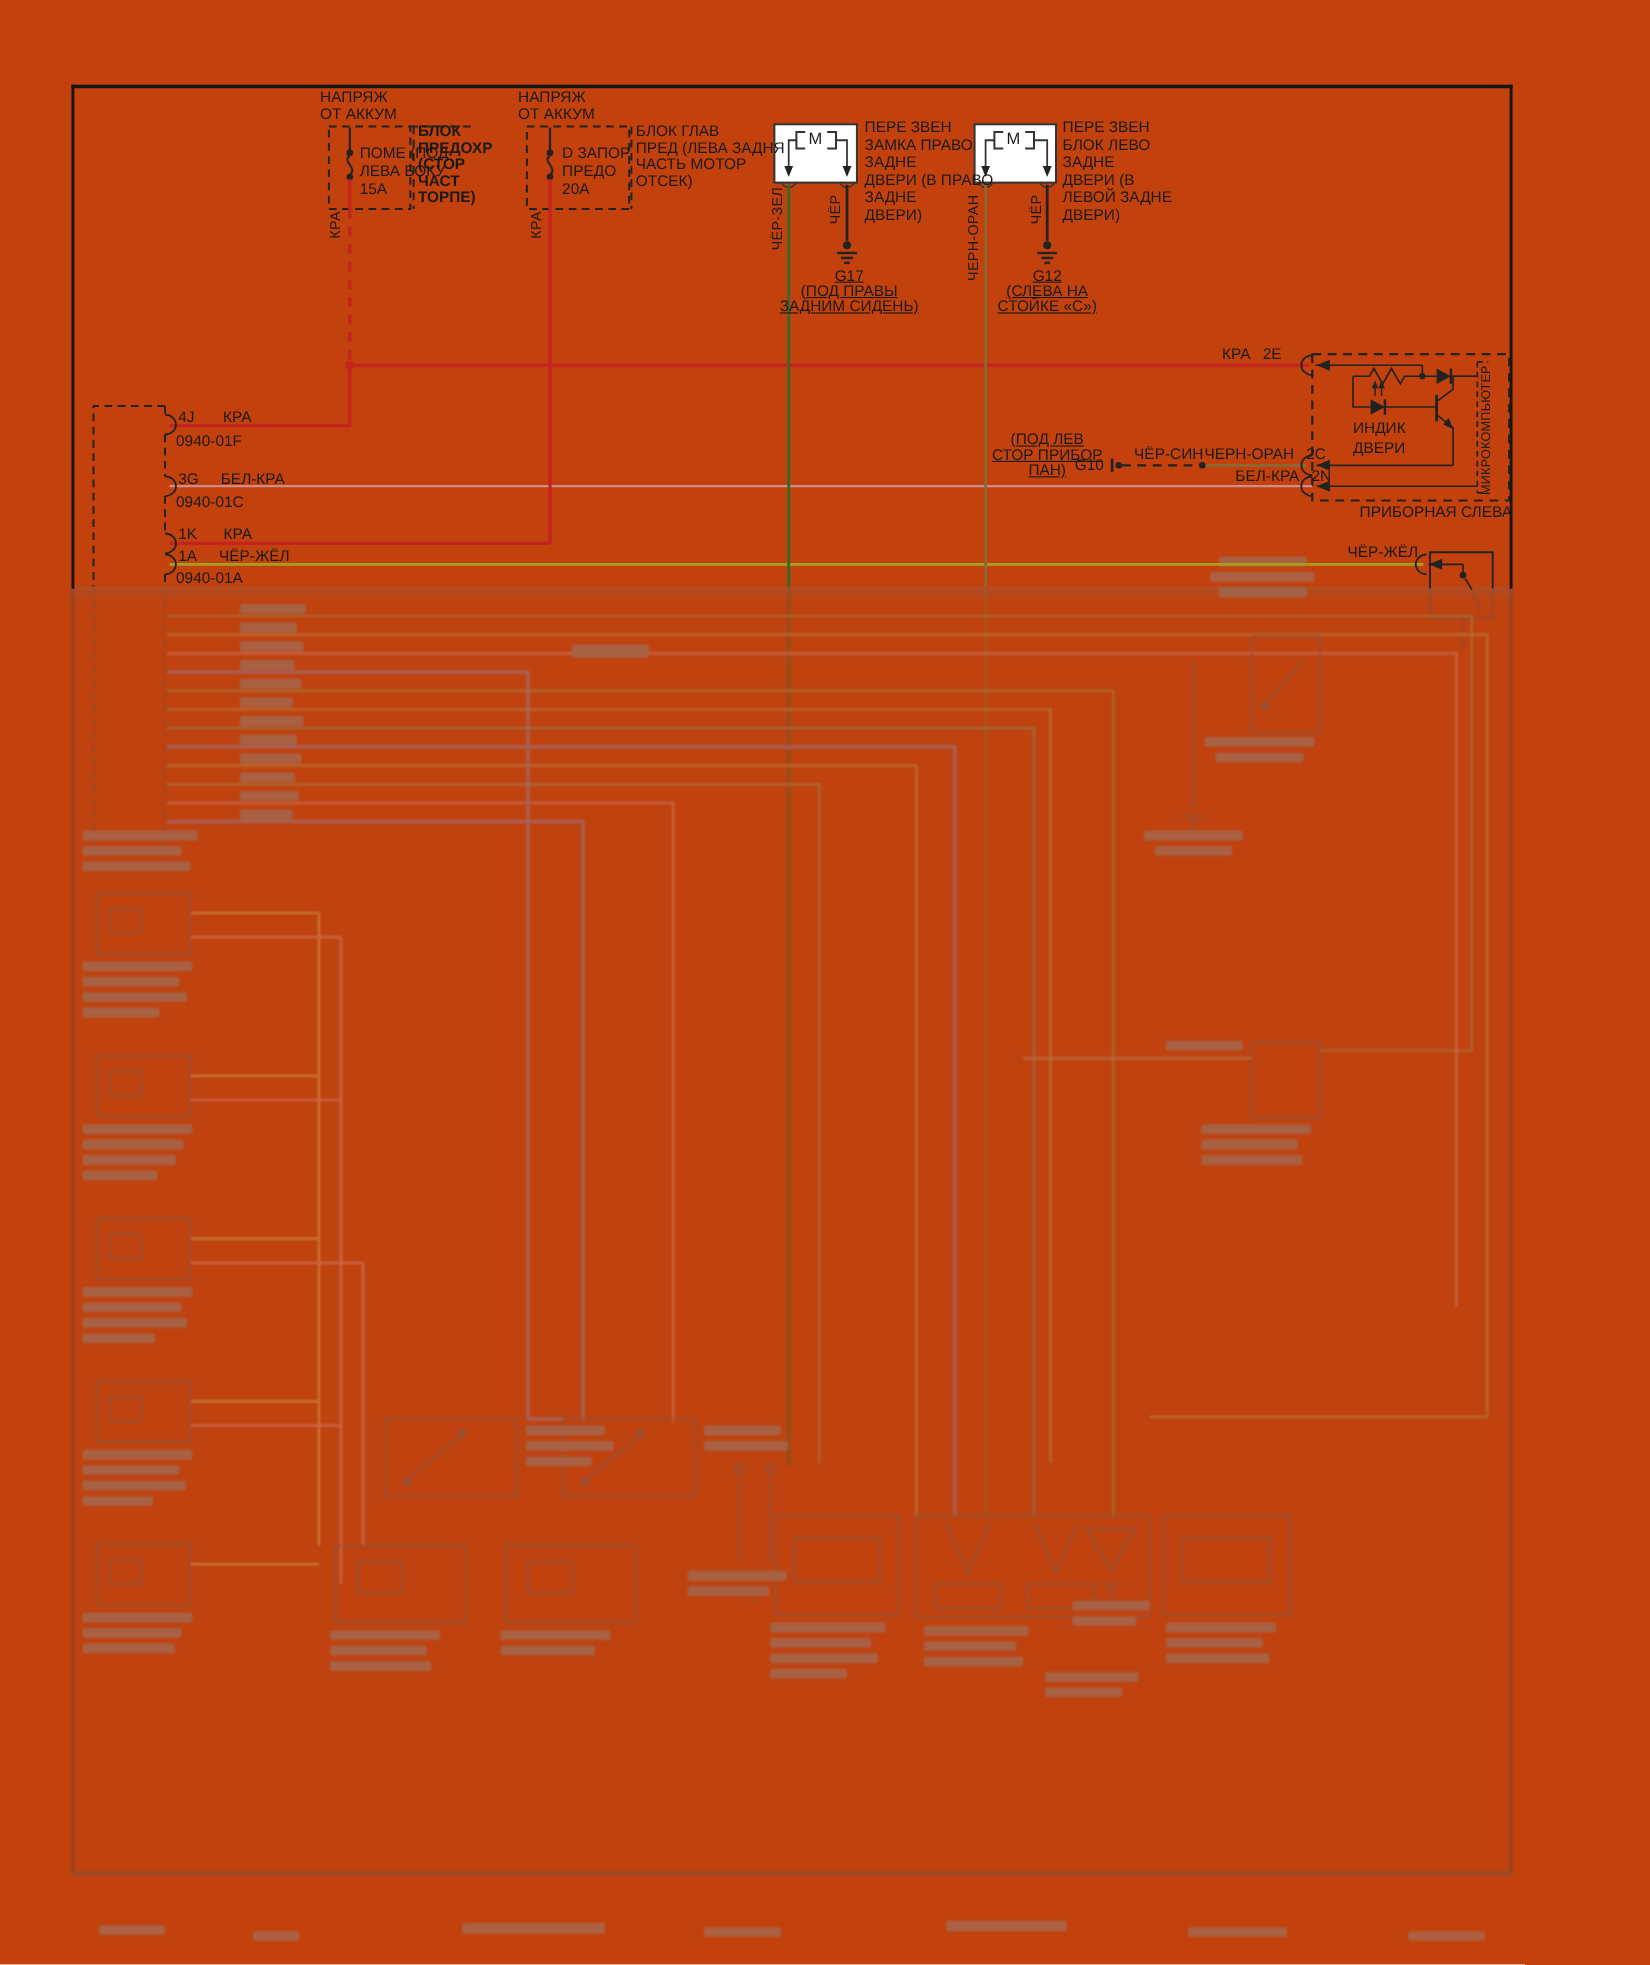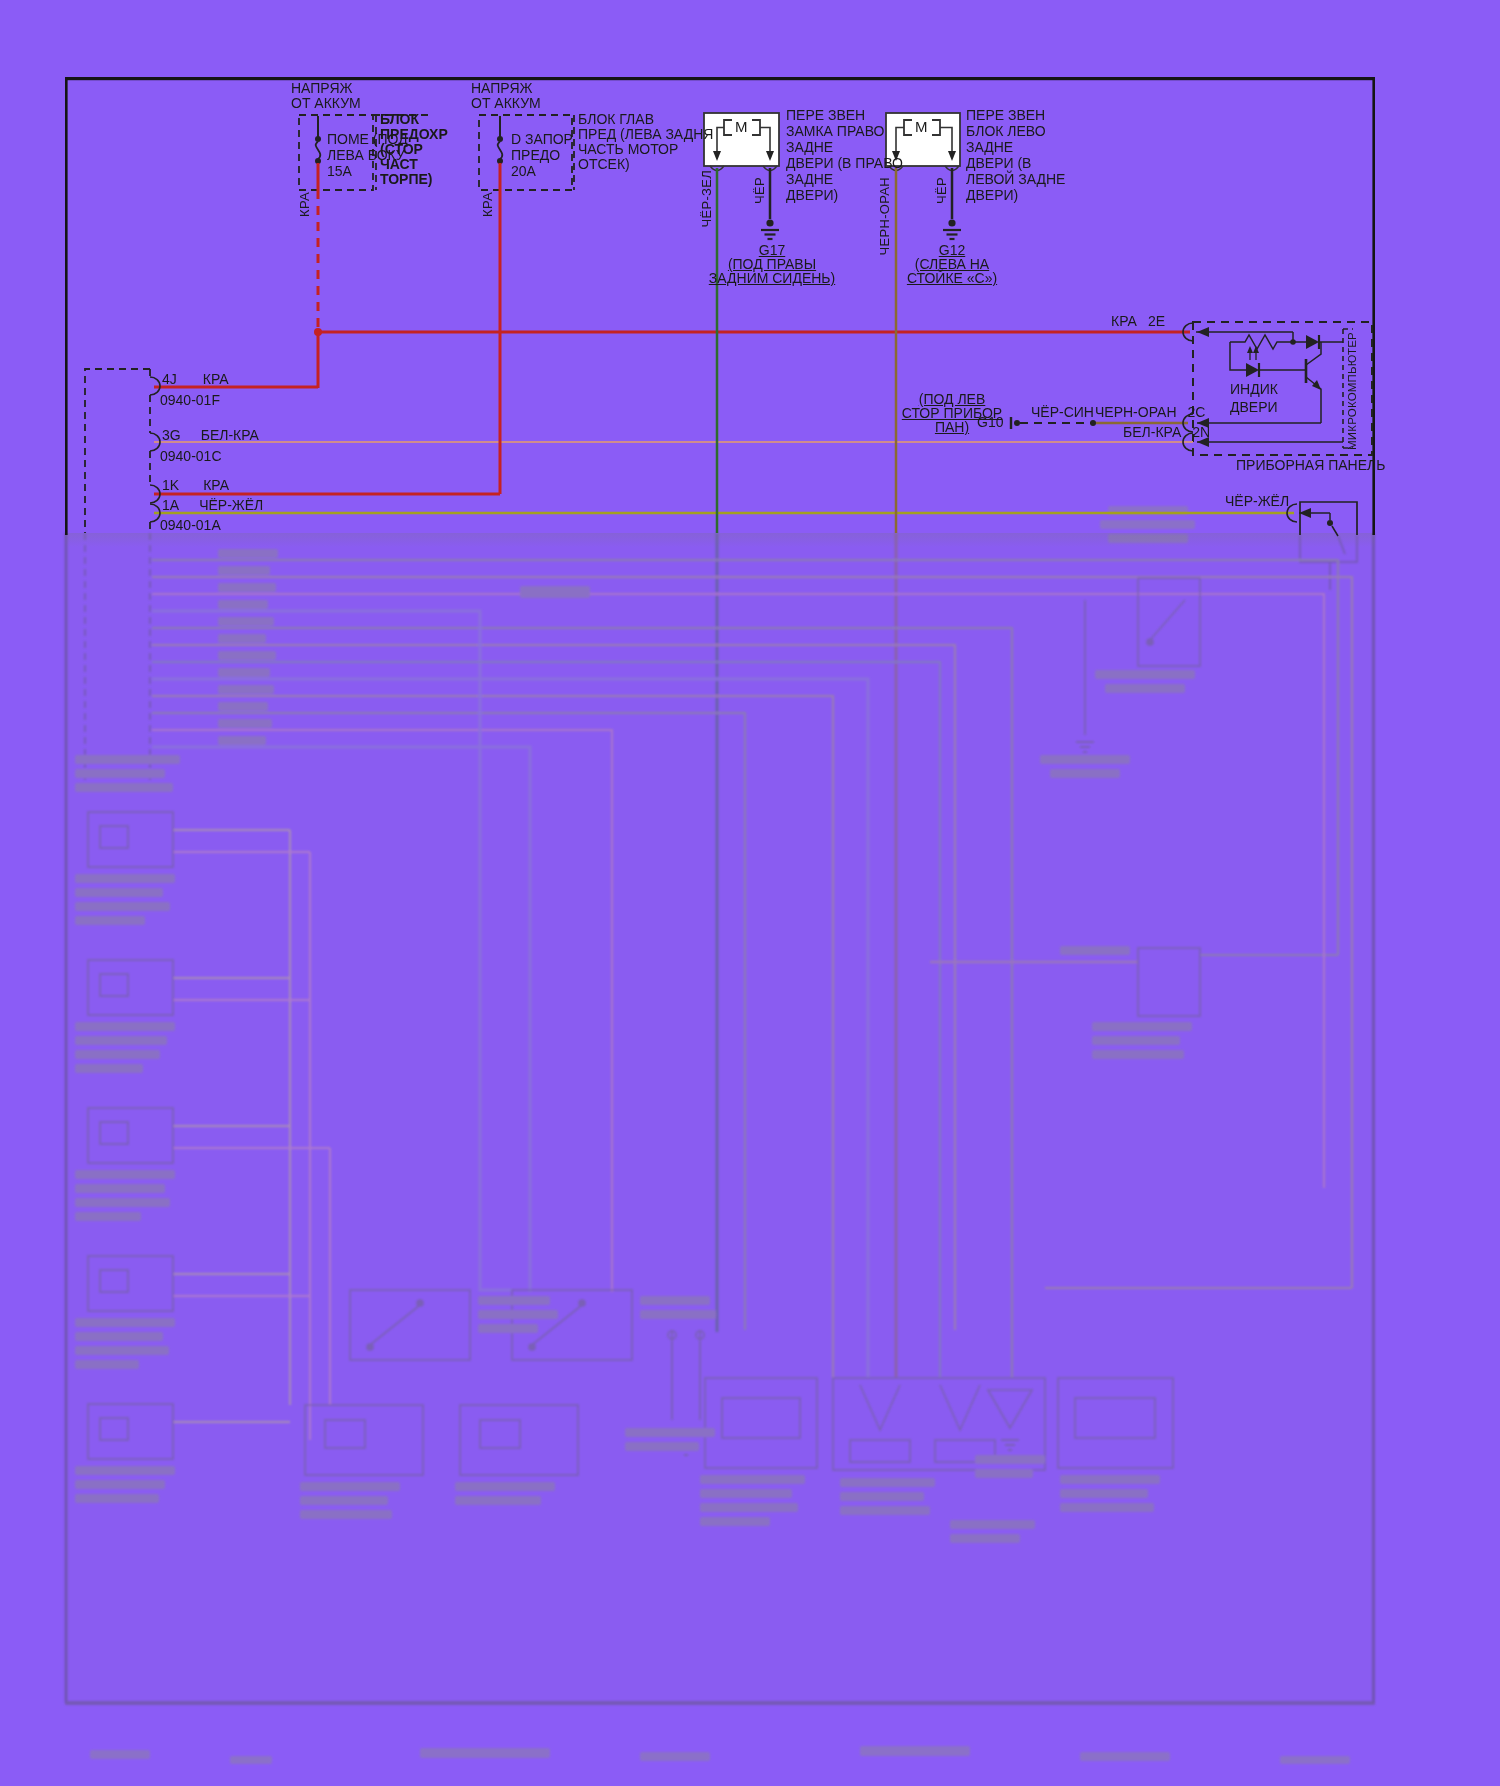--- a/index.html
+++ b/index.html
@@ -1,16 +1,16 @@
 <!DOCTYPE html>
 <html><head>
 <meta charset="utf-8">
 <style>
   html,body{margin:0;padding:0;background:#fff;}
-  #page{position:relative;width:1500px;height:1786px;background:#8b5cf6;overflow:hidden;
+  #page{position:relative;width:1500px;height:1786px;background:#c2410c;overflow:hidden;
         font-family:"Liberation Sans",sans-serif;color:#1a1a1a;}
   svg.layer{position:absolute;left:0;top:0;}
   .lbl{position:absolute;font-size:14px;line-height:15px;white-space:nowrap;}
   .lh16{line-height:16px;}
   .lh14{line-height:14px;text-decoration:underline;}
   .ctr{text-align:center;}
   .rt{text-align:center;}
   .vlbl{position:absolute;writing-mode:vertical-rl;transform:rotate(180deg);
         font-size:13px;white-space:nowrap;letter-spacing:.3px;}
   .pin-gap{margin-left:11px;}
@@ -483,17 +483,17 @@
       <div>СТОР ПРИБОР</div>
       <div>ПАН)</div>
 </div>
 <div class="lbl" style="left:977px;top:415px;">G10</div>
 
 <div class="lbl" style="left:1230px;top:380px;line-height:18px;">
   <div>ИНДИК</div>
       <div>ДВЕРИ</div>
 </div>
 <div class="vlbl micro" style="left:1346px;top:328px;height:122px;">МИКРОКОМПЬЮТЕР</div>
-<div class="lbl" style="left:1236px;top:458px;">ПРИБОРНАЯ ПАНЕЛЬ</div>
+<div class="lbl" style="left:1236px;top:458px;">ПРИБОРНАЯ СЛЕВА</div>
 
 <div class="lbl" style="left:1225px;top:494px;">ЧЁР-ЖЁЛ</div>
 
 </div>
 
 </body></html>

